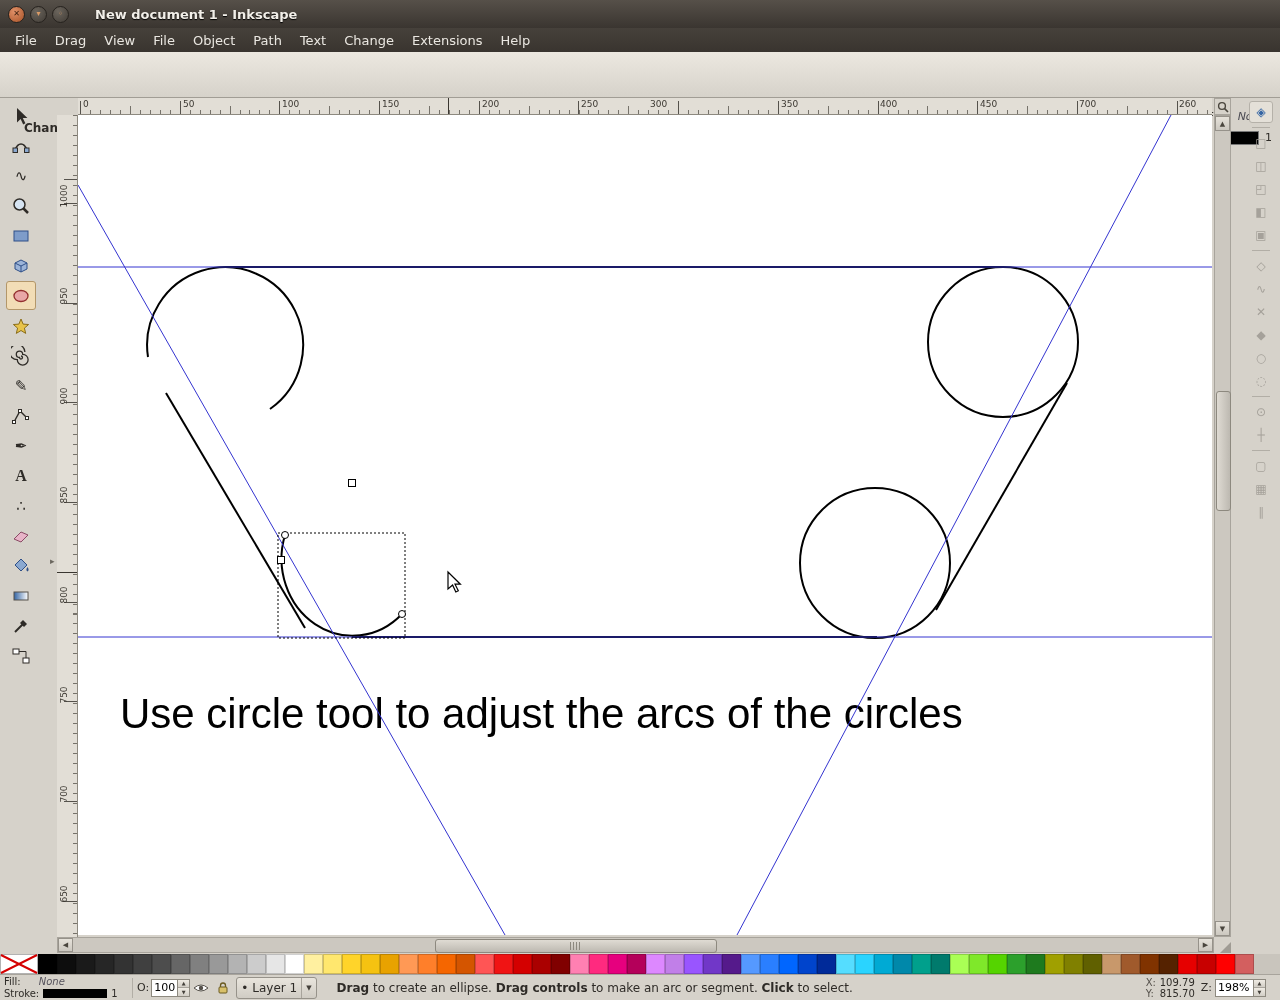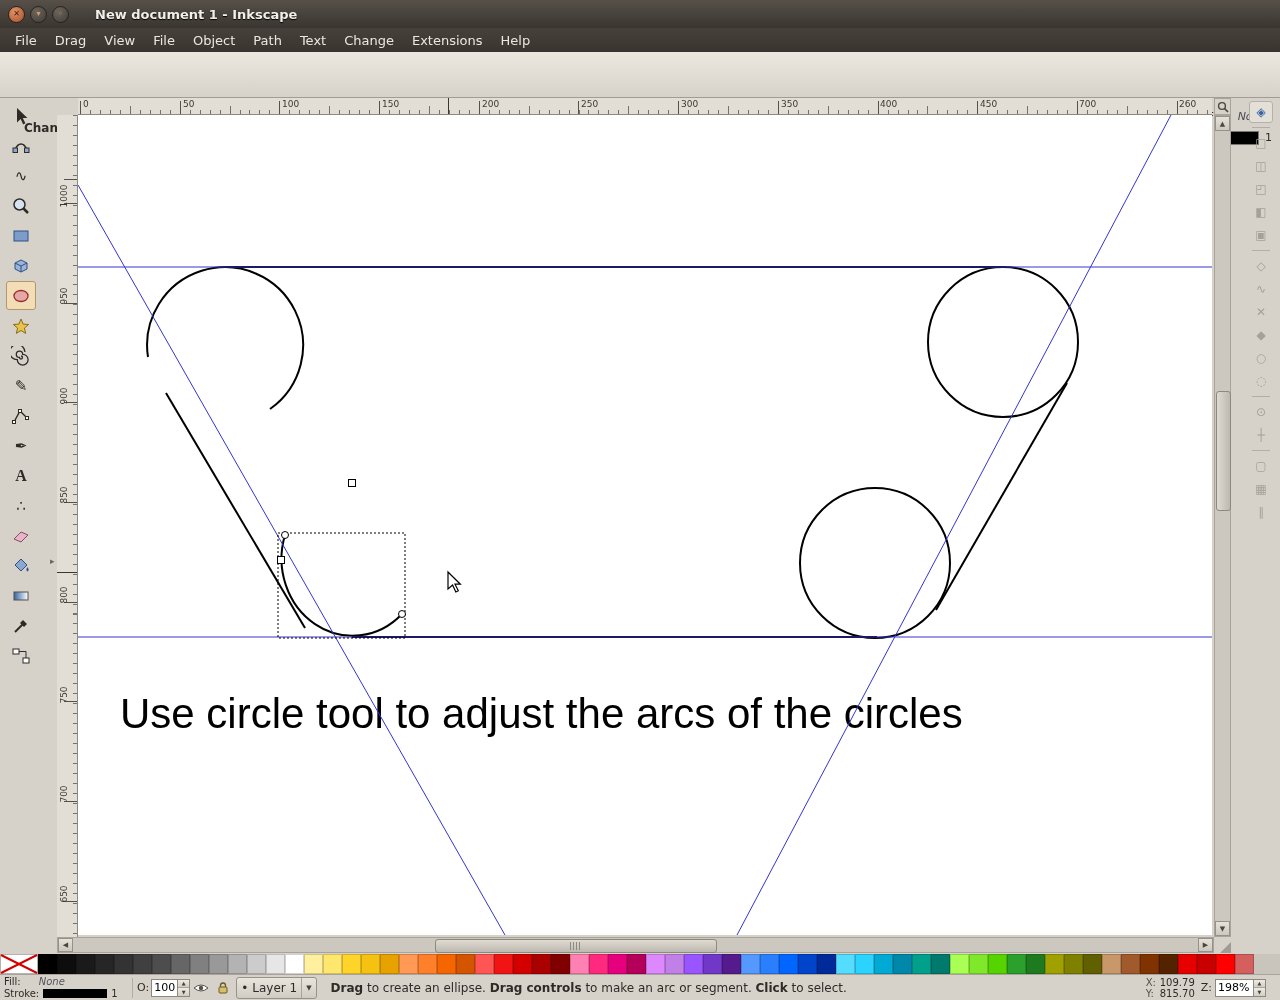--- a/index.html
+++ b/index.html
@@ -112,21 +112,21 @@
   .vsep{width:1px;height:20px;background:#b2aea6;margin:0 4px}
   #opacity-label{font-size:11px;margin-right:2px}
   .mini-spin{display:flex;height:18px}
   .mini-spin input{width:26px;border:1px solid #8d897f;border-right:none;font-size:11px;padding:0 2px;
      font-family:"DejaVu Sans",sans-serif;box-sizing:border-box}
   .mini-spin .spin-btns{width:11px}
   .sb-icon-btn{width:20px;height:20px;display:flex;align-items:center;justify-content:center;margin:0 1px}
   #layer-btn{display:flex;align-items:center;gap:4px;height:20px;padding:0 4px;margin-left:2px;
      background:linear-gradient(#e9e5dd,#d0ccc4);border:1px solid #96928a;border-radius:3px;font-size:12px}
   #layer-btn .dd{font-size:7px;color:#44403a;border-left:1px solid #a8a49c;padding-left:4px;align-self:stretch;display:flex;align-items:center}
-  #status-message{margin-left:14px;white-space:nowrap;overflow:hidden;flex:1}
+  #status-message{margin-left:20px;white-space:nowrap;overflow:hidden;flex:1}
   #xy-block{font-size:10px;line-height:11px;text-align:right;margin-right:6px;white-space:nowrap}
   #xy-block .lab{display:inline-block;width:14px;text-align:left;color:#55514b}
   #zoom-block{display:flex;align-items:center;margin-right:14px}
   #zoom-block .lab{font-size:11px;margin-right:3px}
   b{font-weight:bold}
 </style>
 </head>
 <body>
 
 <div id="titlebar" class="abs">
@@ -204,21 +204,21 @@
 <div id="hruler" class="abs">
   <div class="t1"></div>
     <div class="t2"></div>
     <div class="t3"></div>
   <span class="hr-label" style="left:5px">0</span>
   <span class="hr-label" style="left:105px">50</span>
   <span class="hr-label" style="left:204px">100</span>
   <span class="hr-label" style="left:304px">150</span>
   <span class="hr-label" style="left:404px">200</span>
   <span class="hr-label" style="left:503px">250</span>
-  <span class="hr-label" style="left:603px">300</span>
+  <span class="hr-label" style="left:572px">300</span>
   <span class="hr-label" style="left:703px">350</span>
   <span class="hr-label" style="left:802px">400</span>
   <span class="hr-label" style="left:902px">450</span>
   <span class="hr-label" style="left:1001px">700</span>
   <span class="hr-label" style="left:1101px">260</span>
   <span class="hr-cursor" style="left:370px"></span>
 </div>
 <div id="vruler" class="abs">
   <div class="t1"></div>
     <div class="t3"></div>

